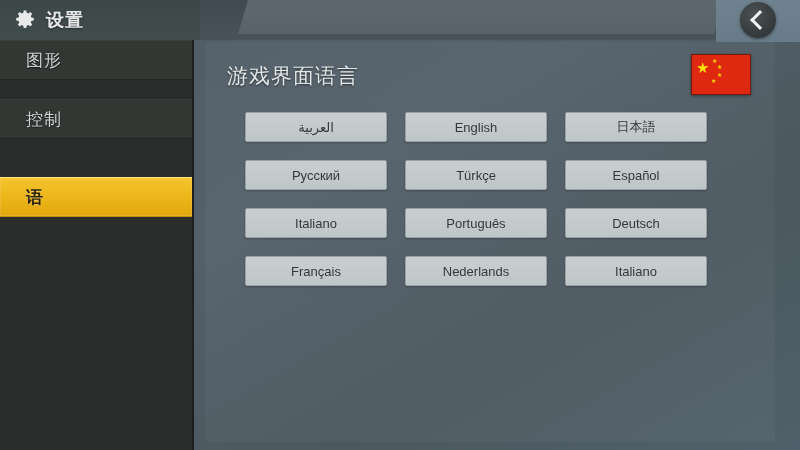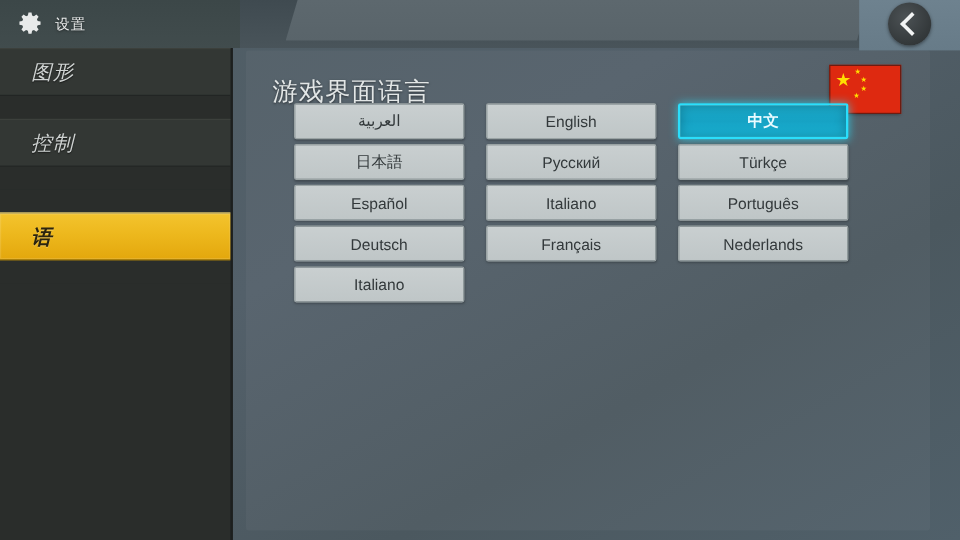--- a/index.html
+++ b/index.html
@@ -40,22 +40,22 @@
     align-items: center;
     gap: 10px;
     height: 32px;
   }
   .gear {
     width: 22px; height: 22px;
     flex: 0 0 22px;
   }
   .title-text {
     color: #e8eaea;
-    font-size: 12px;
-    font-weight: normal;
+    font-size: 18px;
+    font-weight: bold;
     letter-spacing: 1px;
     text-shadow: 0 1px 2px rgba(0,0,0,.5);
   }
 
   
   .header-plate {
     position: absolute;
     left: 238px; top: 0;
     width: 486px;
     height: 34px;
@@ -109,21 +109,20 @@
     border-top: 1px solid #3c403c;
     border-bottom: 1px solid #222524;
     cursor: pointer;
   }
   .nav-gap { height: 19px; background: #2a2d2b; }
   .nav-label {
     color: #cfd3d2;
     font-size: 17px;
     letter-spacing: 1px;
     text-shadow: 0 1px 1px rgba(0,0,0,.6);
-    font-style: italic;
   }
   .nav-item.selected {
     background: linear-gradient(180deg, #f3c32e 0%, #edb81d 45%, #e3a70d 100%);
     border-top: 1px solid #ffe27a;
     border-bottom: 1px solid #c08f05;
     box-shadow: inset 0 0 0 1px rgba(255,255,255,.12);
   }
   .nav-item.selected .nav-label {
     color: #2b2410;
     font-weight: bold;
@@ -157,25 +156,25 @@
   }
   .star { position: absolute; color: #ffde00; line-height: 1; }
   .star.big   { left: 4px;  top: 5px;  font-size: 15px; }
   .star.s1    { left: 20px; top: 3px;  font-size: 6px; }
   .star.s2    { left: 25px; top: 9px;  font-size: 6px; }
   .star.s3    { left: 25px; top: 17px; font-size: 6px; }
   .star.s4    { left: 19px; top: 23px; font-size: 6px; }
 
   .lang-grid {
     position: absolute;
-    left: 40px; top: 44px;
+    left: 40px; top: 70px;
     width: 500px;
     display: flex;
     flex-wrap: wrap;
-    gap: 4px 18px;
+    gap: 18px 18px;
   }
   .lang-btn {
     width: 142px;
     height: 30px;
     display: flex;
     align-items: center;
     justify-content: center;
     background: linear-gradient(180deg, #c9cfd0 0%, #bfc6c7 100%);
     border: 1px solid #9aa3a4;
     border-radius: 2px;
@@ -246,21 +245,20 @@
       <span class="star big">★</span>
       <span class="star s1">★</span>
       <span class="star s2">★</span>
       <span class="star s3">★</span>
       <span class="star s4">★</span>
     </div>
 
     <div class="lang-grid" id="lang-grid">
         <div class="lang-btn">العربية</div>
         <div class="lang-btn">English</div>
-        <div class="lang-btn selected">中文</div>
         <div class="lang-btn">日本語</div>
         <div class="lang-btn">Русский</div>
         <div class="lang-btn">Türkçe</div>
         <div class="lang-btn">Español</div>
         <div class="lang-btn">Italiano</div>
         <div class="lang-btn">Português</div>
         <div class="lang-btn">Deutsch</div>
         <div class="lang-btn">Français</div>
         <div class="lang-btn">Nederlands</div>
         <div class="lang-btn">Italiano</div>

